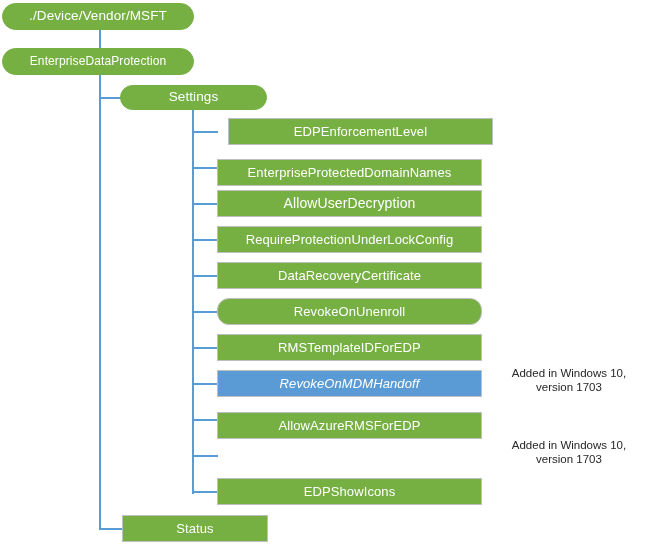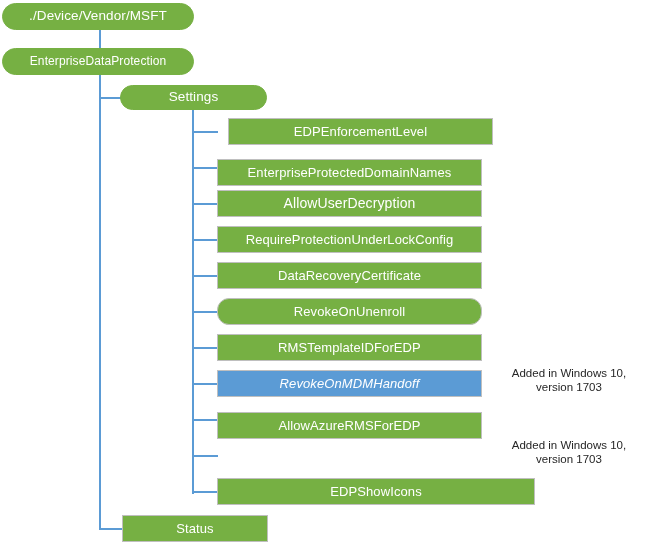--- a/index.html
+++ b/index.html
@@ -135,21 +135,21 @@
 
   <div class="node blue" style="left:217px; top:370px; width:265px; height:27px; font-size:13px;">
     <span>RevokeOnMDMHandoff</span>
   </div>
 
   <div class="node green" style="left:217px; top:412px; width:265px; height:27px; font-size:13px;">
     <span>AllowAzureRMSForEDP</span>
   </div>
 
 
-  <div class="node green" style="left:217px; top:478px; width:318px; height:27px; font-size:13px;">
+  <div class="node green" style="left:217px; top:478px; width:265px; height:27px; font-size:13px;">
     <span>EDPShowIcons</span>
   </div>
 
   <div class="annotation" style="left:491px; top:366px; width:156px;">Added in Windows 10,
 version 1703</div>
 
   <div class="annotation" style="left:491px; top:438px; width:156px;">Added in Windows 10,
 version 1703</div>
 
 </div>

